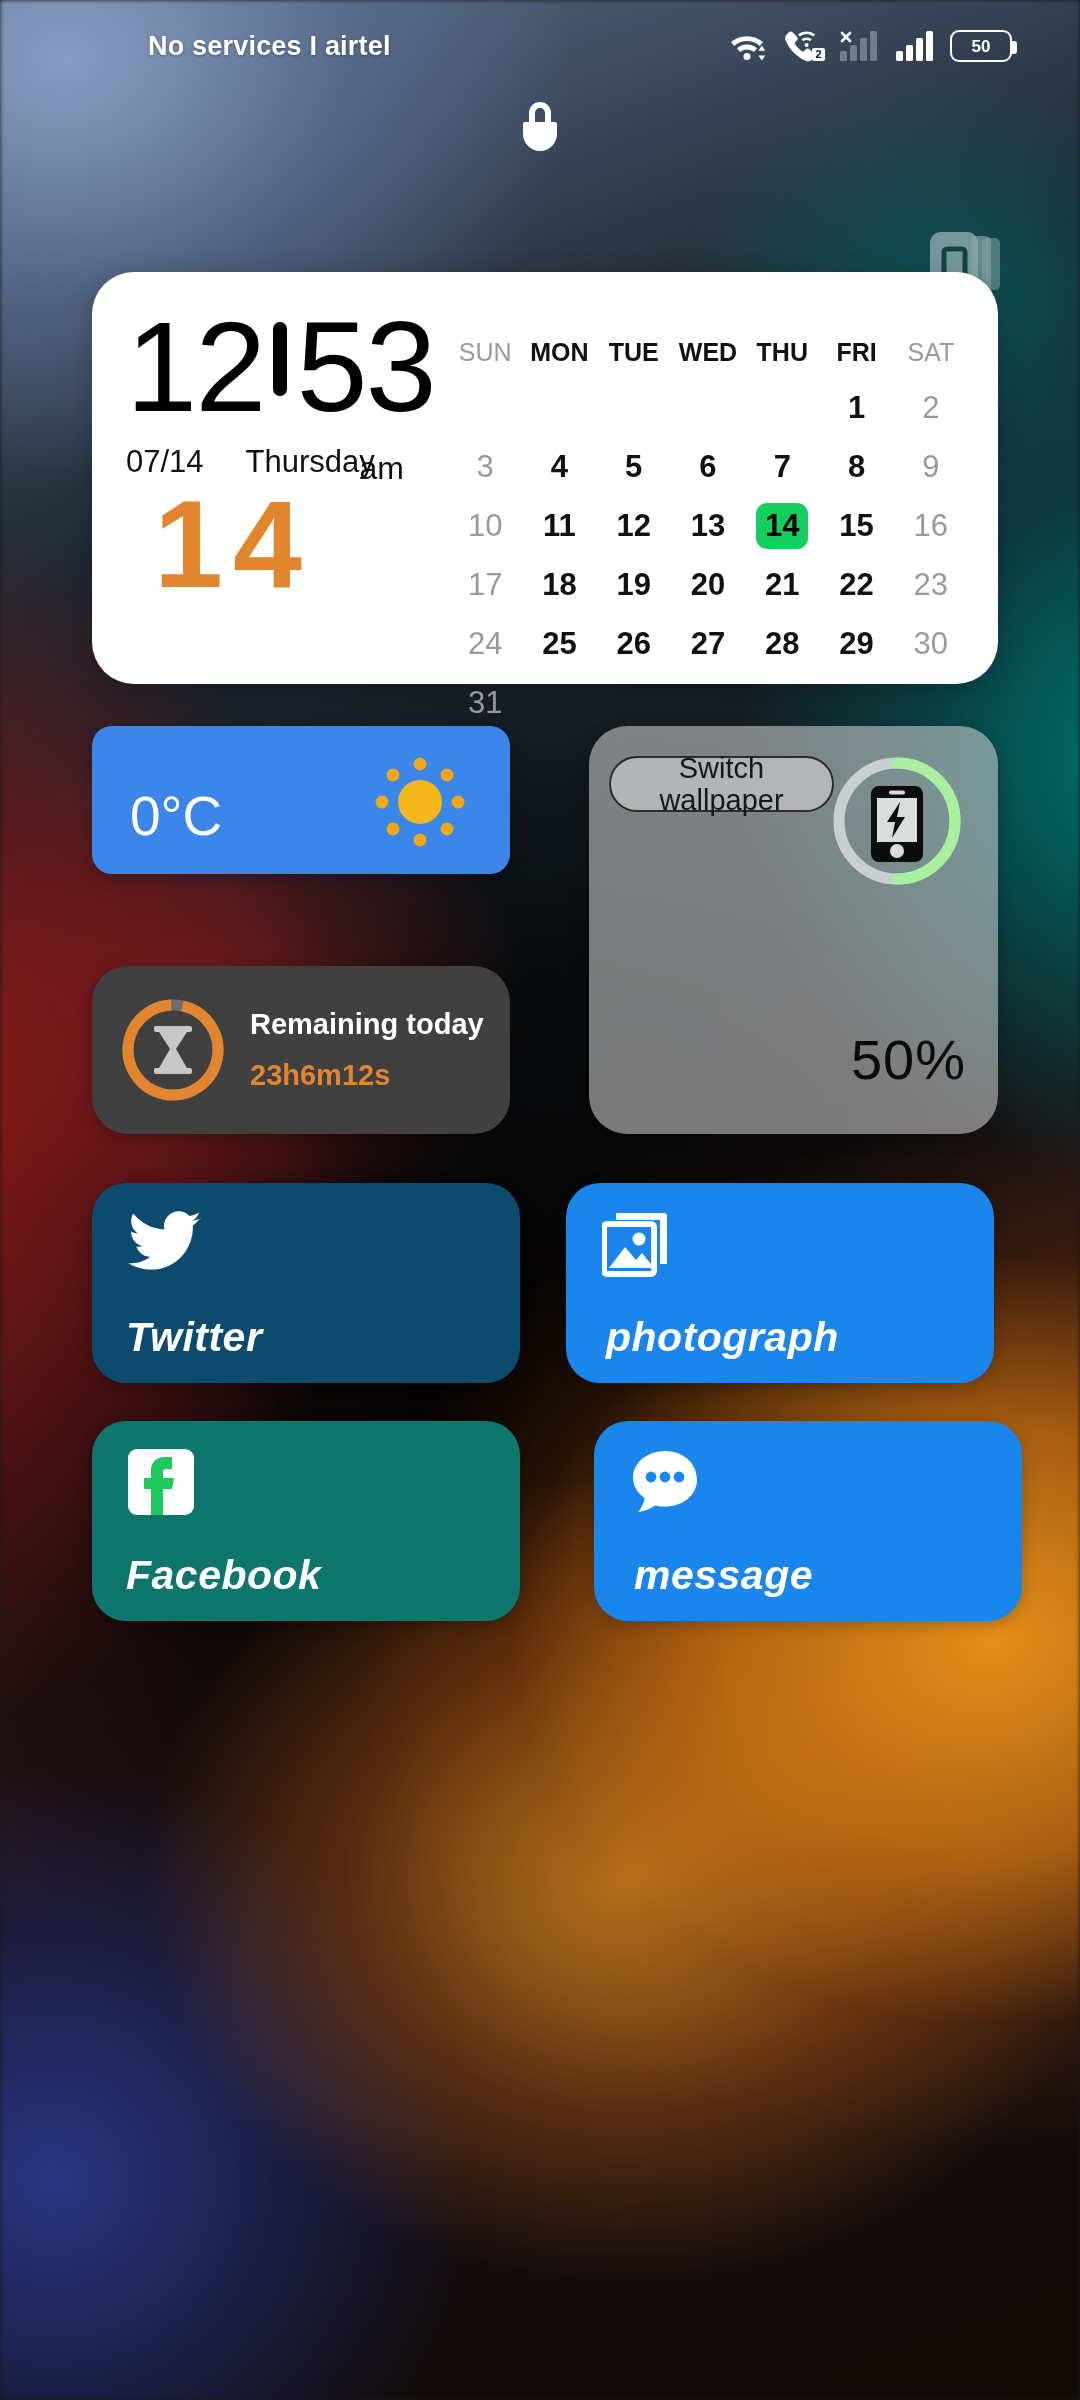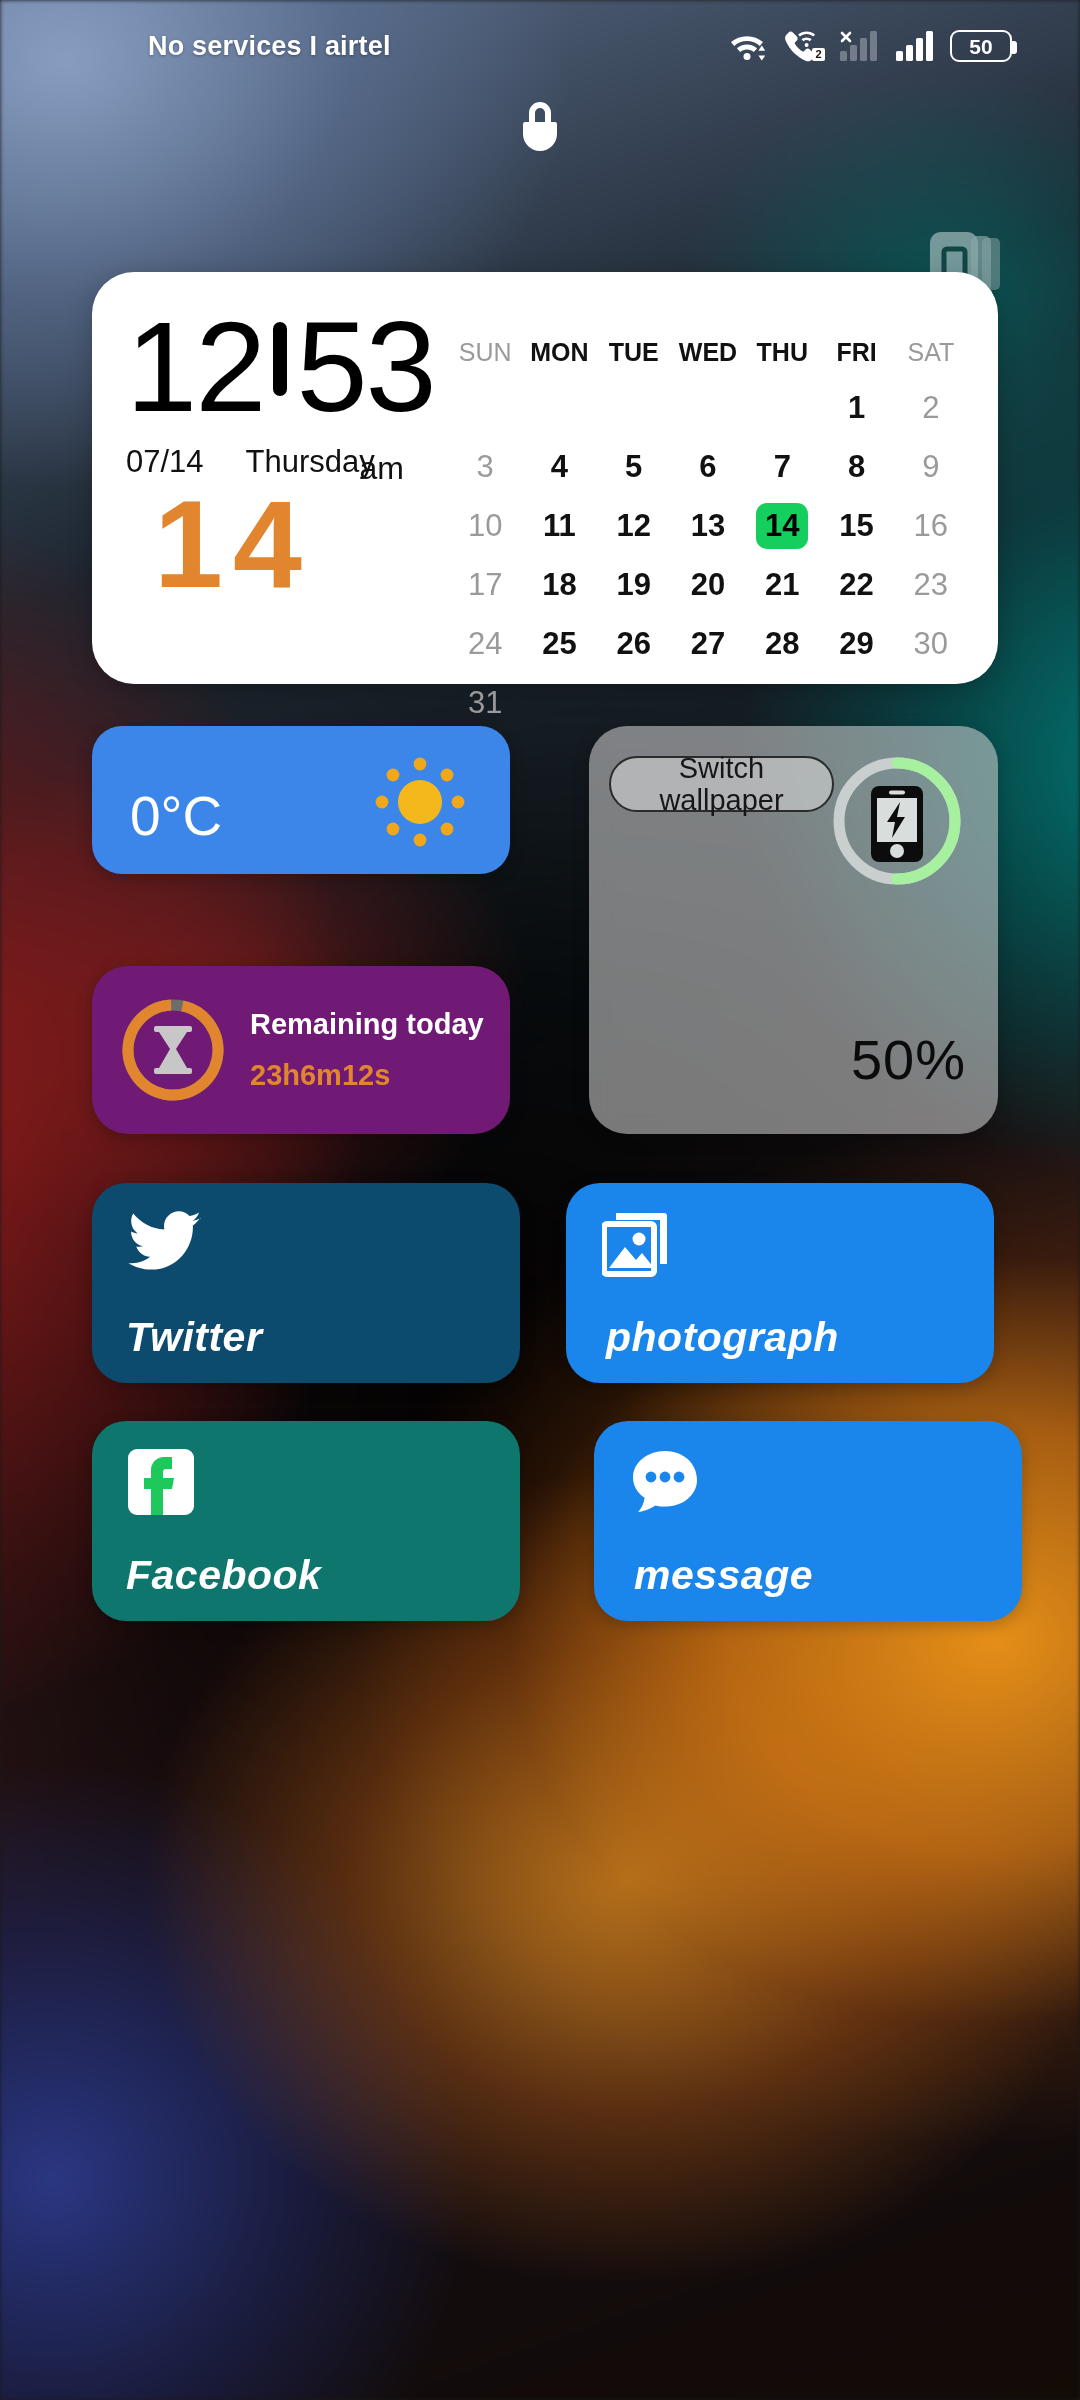--- a/index.html
+++ b/index.html
@@ -43,21 +43,21 @@
   }
   #status-icons{
     position:absolute; right:68px; top:46px; transform:translateY(-50%);
     display:flex; align-items:center; gap:13px;
   }
   .sicon{ display:block; }
   .batt{
     width:62px; height:32px; border:2.5px solid #fff; border-radius:9px;
     display:flex; align-items:center; justify-content:center; position:relative;
   }
-  .batt span{ color:#fff; font-size:21px; font-weight:bold; line-height:1; }
+  .batt span{ color:#fff; font-size:17px; font-weight:bold; line-height:1; }
   .batt::after{
     content:""; position:absolute; right:-7px; top:9px;
     width:5px; height:13px; background:#fff; border-radius:0 3px 3px 0;
   }
 
   
   #lock-icon{
     position:absolute; left:50%; top:126px; transform:translate(-50%,-50%);
     z-index:5;
   }
@@ -112,21 +112,21 @@
   .cal-cell.empty{ color:transparent; }
   .cal-cell.today span{
     display:inline-block; min-width:52px; padding:4px 6px;
     background:#14cf5e; border-radius:11px; color:#000;
     line-height:38px; height:46px;
   }
 
   
   #weather-widget{
     position:absolute; left:92px; top:726px; width:418px; height:148px;
-    background:#3b86e8; border-radius:30px; z-index:4;
+    background:#3b86e8; border-radius:20px; z-index:4;
     box-shadow:0 4px 16px rgba(0,0,0,.22);
   }
   #weather-temp{
     position:absolute; left:38px; bottom:26px;
     color:#fff; font-size:55px; font-weight:400;
   }
   #sun-icon{ position:absolute; right:44px; top:30px; }
 
   #battery-widget{
     position:absolute; left:589px; top:726px; width:409px; height:408px;
@@ -144,21 +144,21 @@
   }
   #batt-ring{ position:absolute; right:34px; top:28px; }
   #batt-pct{
     position:absolute; right:32px; bottom:42px;
     color:#0b0b0b; font-size:56px; font-weight:400; letter-spacing:1px;
   }
 
   
   #countdown-widget{
     position:absolute; left:92px; top:966px; width:418px; height:168px;
-    background:#701a75; border-radius:36px; z-index:4;
+    background:#404040; border-radius:36px; z-index:4;
     display:flex; align-items:center; padding-left:26px;
     box-shadow:0 4px 16px rgba(0,0,0,.25);
   }
   #cd-text{ margin-left:22px; }
   #cd-title{ color:#fff; font-size:29px; font-weight:bold; }
   #cd-value{ color:#e2852f; font-size:29px; font-weight:bold; margin-top:18px; }
 
   
   .tile{
     position:absolute; width:428px; height:200px; border-radius:34px;

